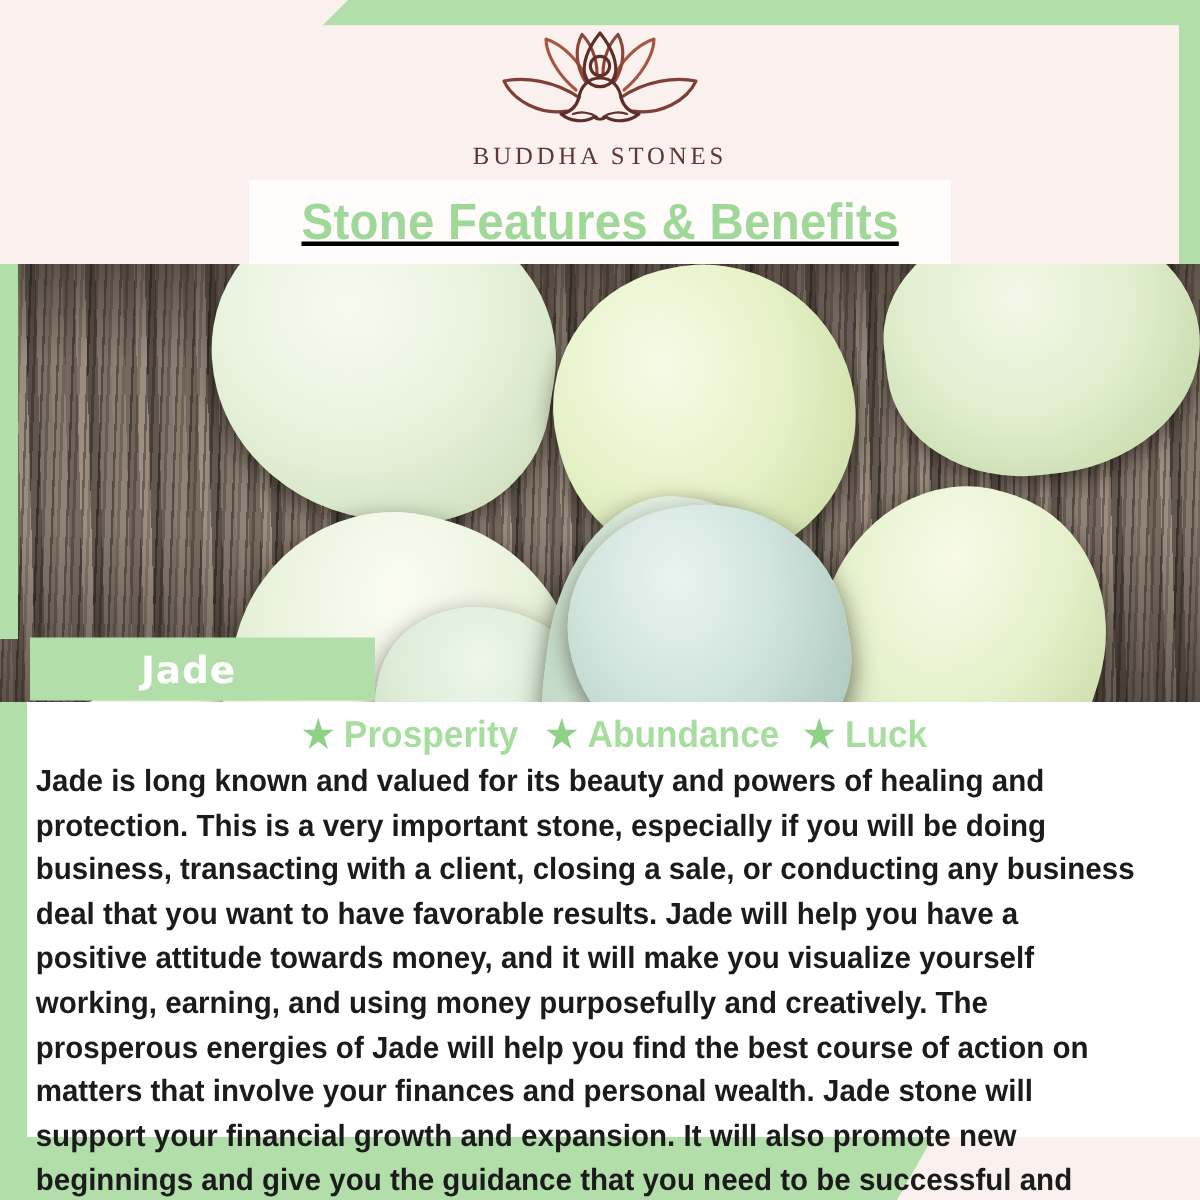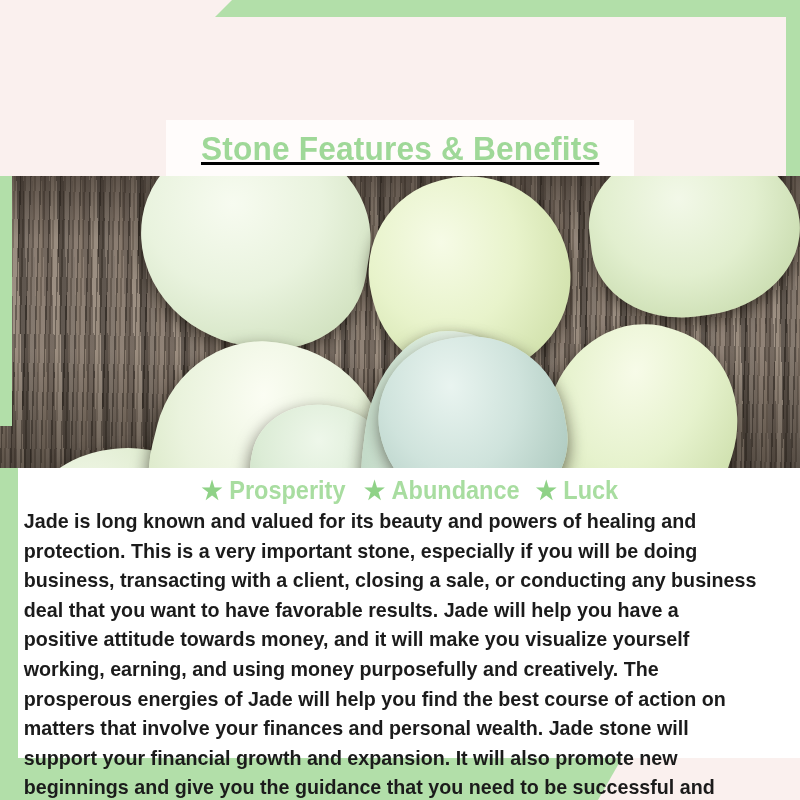--- a/index.html
+++ b/index.html
@@ -268,38 +268,72 @@
 <body>
 
 <div class="poster">
 
   <div class="band-top"></div>
   <div class="band-top-right"></div>
   <div class="band-left-photo"></div>
   <div class="band-left"></div>
   <div class="band-bottom"></div>
 
+  <div class="header">
+    <div class="logo-wrap">
+      <svg class="logo-mark" viewBox="0 0 152 72">
+        <g fill="none" stroke="#6e3a32" stroke-width="2.1" stroke-linecap="round" stroke-linejoin="round">
+
+          <path d="M62 47 C46 36 26 33 12 36 C18 49 36 59 54 56" stroke="#7d4036"></path>
+
+          <path d="M90 47 C106 36 126 33 140 36 C134 49 116 59 98 56" stroke="#7d4036"></path>
+
+          <path d="M60 42 C48 32 40 18 40 8 C52 12 63 24 68 36" stroke="#a8553f"></path>
+
+          <path d="M92 42 C104 32 112 18 112 8 C100 12 89 24 84 36" stroke="#a8553f"></path>
+
+          <path d="M66 36 C60 26 59 14 64 5 C70 11 74 21 74 31" stroke="#8e4538"></path>
+
+          <path d="M86 36 C92 26 93 14 88 5 C82 11 78 21 78 31" stroke="#8e4538"></path>
+
+          <path d="M76 4 C68 14 64 24 66 33 C69 42 83 42 86 33 C88 24 84 14 76 4" stroke="#5d2f28"></path>
+
+          <circle cx="76" cy="26" r="6.4" stroke="#5d2f28"></circle>
+
+          <path d="M76 34 C68 34 63 40 62 47 C60 54 56 57 50 58 C56 63 66 64 72 60
+                   C74 62 78 62 80 60 C86 64 96 63 102 58 C96 57 92 54 90 47
+                   C89 40 84 34 76 34 Z" stroke="#5d2f28"></path>
+          <path d="M58 58 C63 56 70 57 74 60" stroke="#5d2f28" stroke-width="1.4"></path>
+          <path d="M94 58 C89 56 82 57 78 60" stroke="#5d2f28" stroke-width="1.4"></path>
+        </g>
+      </svg>
+      <div class="logo-text">BUDDHA STONES</div>
+    </div>
+  </div>
 
   <div class="title-plate">
     <div class="title-text">Stone Features &amp; Benefits</div>
   </div>
 
   <div class="photo">
     <div class="photo-wood"></div>
     <div class="stone s8"></div>
     <div class="stone s7"></div>
     <div class="stone s6"></div>
     <div class="stone s5"></div>
     <div class="stone s1"></div>
     <div class="stone s2"></div>
     <div class="stone s9"></div>
     <div class="stone s3"></div>
     <div class="stone s4"></div>
   </div>
 
+  <div class="name-band">
+    <span class="name-text">Jade</span>
+  </div>
 
   <div class="body-panel">
     <div class="keywords">
       <span class="kw">
         <span class="star">★</span>
         <span>Prosperity</span>
       </span>
       <span class="kw">
         <span class="star">★</span>
         <span>Abundance</span>

